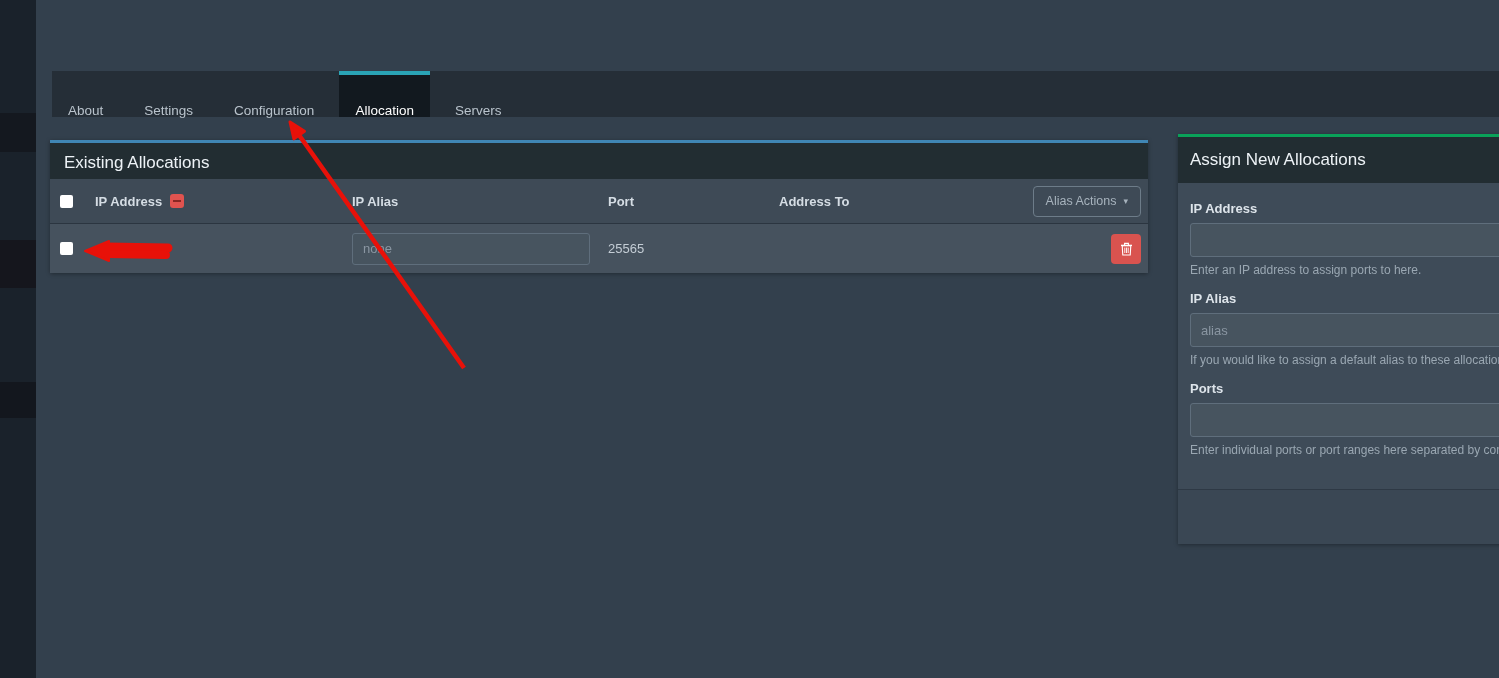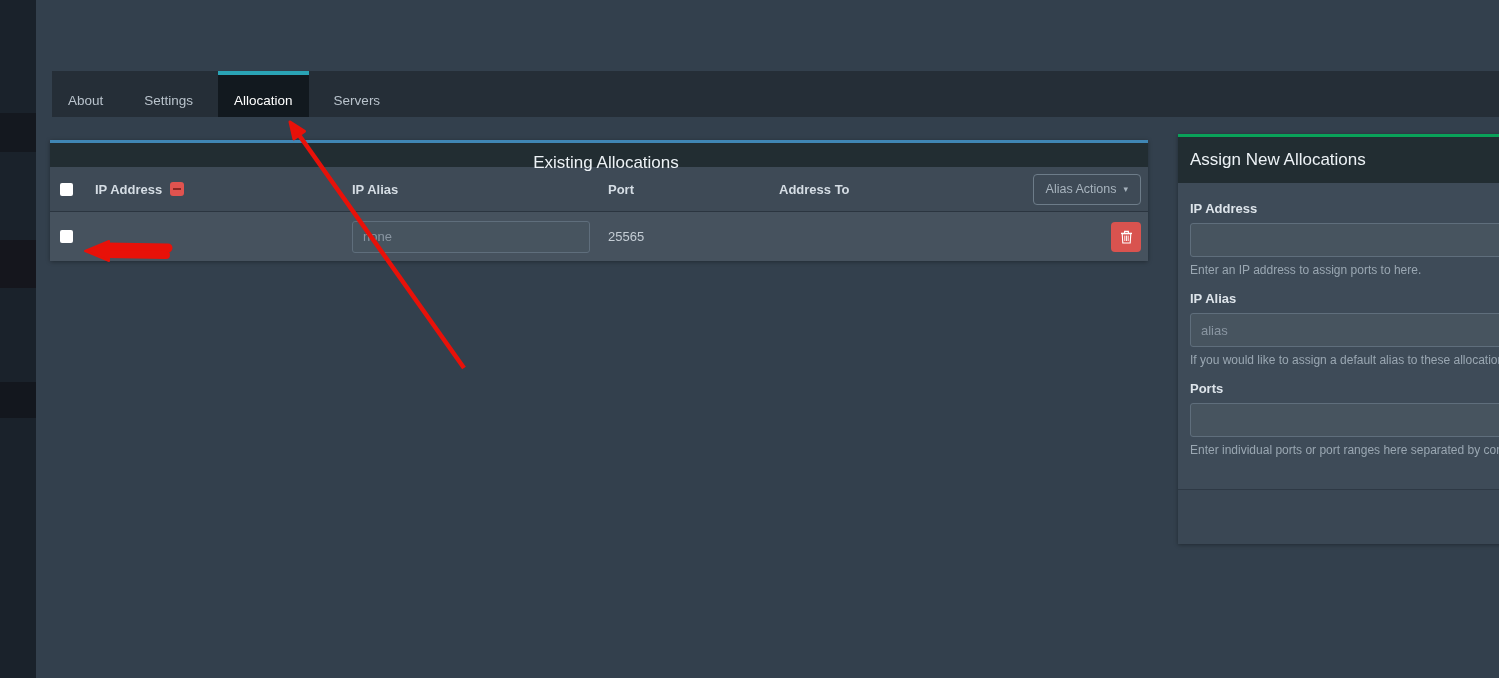--- a/index.html
+++ b/index.html
@@ -21,37 +21,37 @@
     background:#51ab5c; border-radius:3px 0 0 3px; color:#ffffff;
     font-size:13.5px; display:flex; align-items:center; padding-left:16px;
   }
 
   
   .tabbar {
     position:absolute; left:52px; top:71px; width:1447px; height:46px;
     background:#252e37; display:flex;
   }
   .tab {
-    position:relative; height:46px; line-height:46px; padding:7px 16px;
+    position:relative; height:46px; line-height:46px; padding:17px 16px;
     margin-right:9px; color:#b9c3cc; font-size:13.5px; cursor:pointer; white-space:nowrap;
   }
   .tab.active { background:#12191f; color:#ffffff; }
   .tab.active::before {
     content:""; position:absolute; left:0; top:0; right:0; height:4px; background:#2aa4b6;
   }
 
   
   .panel-left {
     position:absolute; left:50px; top:140px; width:1098px;
     border-top:3px solid #4086b4; border-radius:0 0 2px 2px;
     box-shadow:0 1px 4px rgba(0,0,0,.35);
   }
   .phead-left {
-    height:24px; background:#222d32; color:#edf2f6;
-    font-size:17px; line-height:40px; padding-left:14px;text-align:center;
+    height:36px; background:#222d32; color:#edf2f6;
+    font-size:17px; line-height:40px; padding-left:14px;
   }
   .trow { display:grid; grid-template-columns:45px 257px 256px 171px 246px 1fr; align-items:center; }
   .thead-row {
     height:45px; background:#3e4a56; border-bottom:1px solid #2b3540;
     color:#d5dde4; font-weight:bold; font-size:13px;
   }
   .tbody-row { height:49px; background:#46525e; color:#c4cdd5; font-size:13px; }
   .cell-check { padding-left:10px; }
   .cb {
     appearance:none; -webkit-appearance:none; width:13px; height:13px;
@@ -116,20 +116,21 @@
   <div class="sidebar">
     <div class="side-item si-1"></div>
     <div class="side-item si-2"></div>
     <div class="side-item si-3"></div>
   </div>
 
 
   <div class="tabbar">
     <div class="tab">About</div>
     <div class="tab">Settings</div>
+    <div class="tab">Configuration</div>
     <div class="tab active">Allocation</div>
     <div class="tab">Servers</div>
   </div>
 
   <div class="panel-left">
     <div class="phead-left">Existing Allocations</div>
 
     <div class="trow thead-row">
       <div class="cell-check">
         <input type="checkbox" class="cb" style="">

